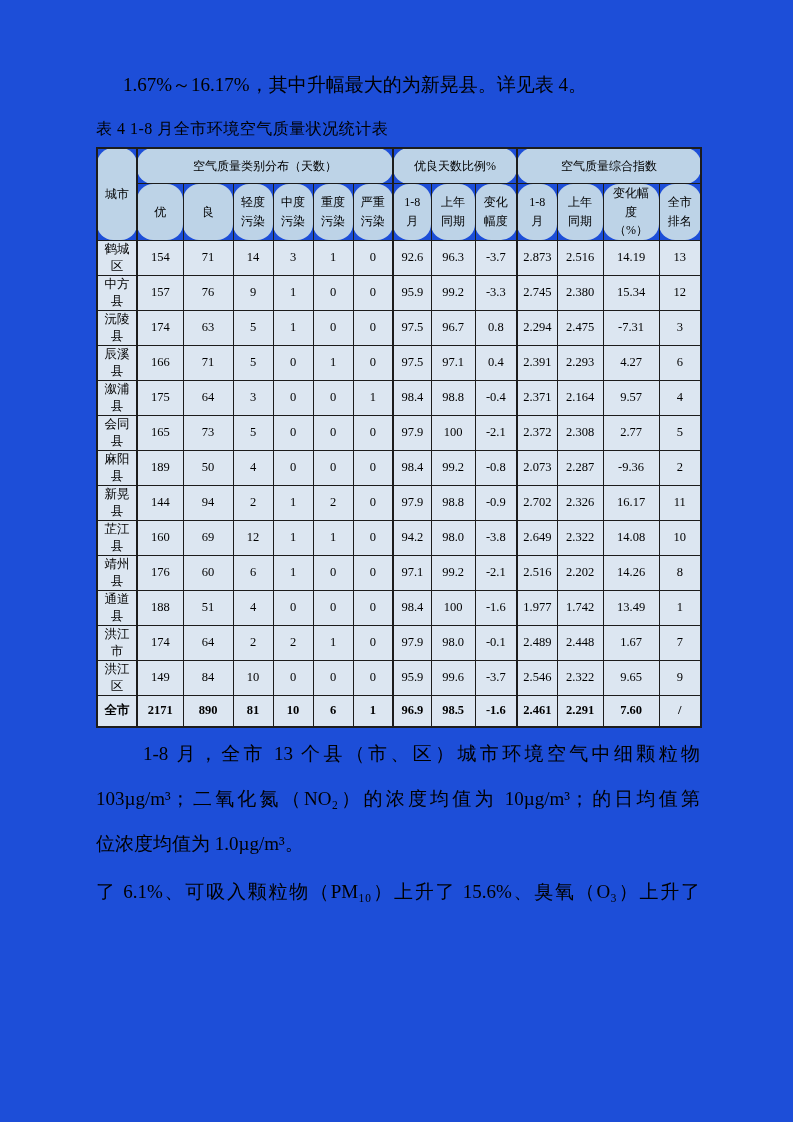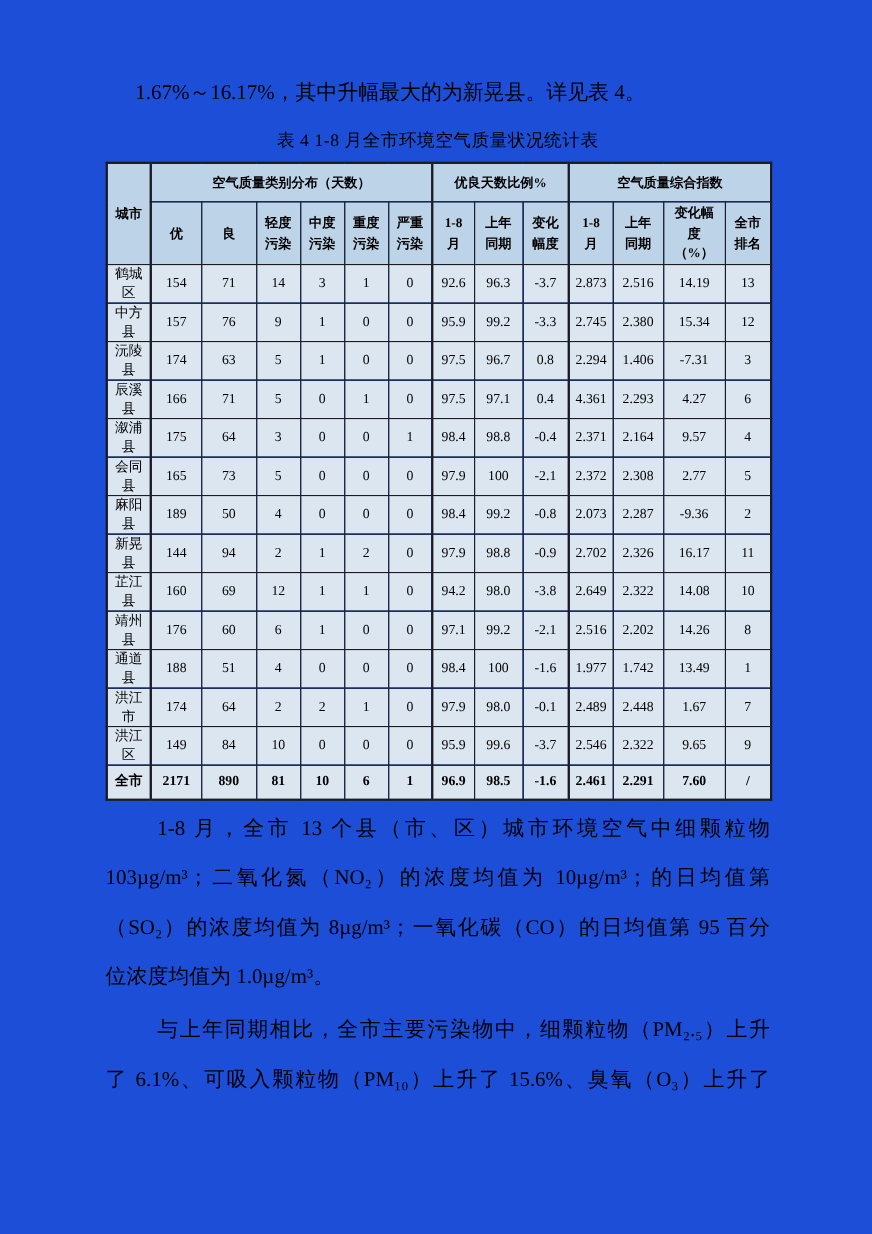--- a/index.html
+++ b/index.html
@@ -13,21 +13,20 @@
     overflow:hidden;
   }
   .content{width:604px;margin-left:96px;}
   .intro{
     margin:0;padding:62px 0 0 27px;
     font-size:19px;line-height:45px;
   }
   .caption{
     margin:8px 0 0 0;
     font-size:16px;line-height:28px;
-    text-align:center;
     letter-spacing:0.5px;
   }
   table.air{
     border-collapse:collapse;
     table-layout:fixed;
     width:604px;
     margin-top:4px;
     font-size:12px;
   }
   table.air{border:2px solid #1c1c1c;}
@@ -35,24 +34,25 @@
     border:1px solid #1c1c1c;
     text-align:center;
     vertical-align:middle;
     padding:0 1px;
     overflow:hidden;
   }
   
   table.air col.grp-edge{border-left:2px solid #1c1c1c;}
   thead th{
     background:#bdd3e7;
-    font-weight:bold;
+    font-weight:normal;
     white-space:pre-line;
     line-height:1.55;
     font-size:12px;
+    border-radius:16px;
   }
   thead tr.grp-row th{height:34px;}
   thead tr.sub-row th{height:44px;}
   tbody th,tbody td{
     background:#dce6f1;
     height:30px;
     font-weight:normal;
     font-size:12.5px;
   }
   tbody tr:last-child th,tbody tr:last-child td{font-weight:bold;}
@@ -176,36 +176,36 @@
             <td>174</td>
             <td>63</td>
             <td>5</td>
             <td>1</td>
             <td>0</td>
             <td>0</td>
             <td>97.5</td>
             <td>96.7</td>
             <td>0.8</td>
             <td>2.294</td>
-            <td>1.406</td>
+            <td>2.475</td>
             <td>-7.31</td>
             <td>3</td>
           </tr>
           <tr>
             <th>辰溪县</th>
             <td>166</td>
             <td>71</td>
             <td>5</td>
             <td>0</td>
             <td>1</td>
             <td>0</td>
             <td>97.5</td>
             <td>97.1</td>
             <td>0.4</td>
-            <td>4.361</td>
+            <td>2.391</td>
             <td>2.293</td>
             <td>4.27</td>
             <td>6</td>
           </tr>
           <tr>
             <th>溆浦县</th>
             <td>175</td>
             <td>64</td>
             <td>3</td>
             <td>0</td>
@@ -363,23 +363,21 @@
             <td>7.60</td>
             <td>/</td>
           </tr>
         </tbody>
     </table>
 
 
     <div class="para">
       <div class="line first">1-8 月，全市 13 个县（市、区）城市环境空气中细颗粒物</div>
       <div class="line">103µg/m³；二氧化氮（NO₂）的浓度均值为 10µg/m³；的日均值第</div>
-      <div class="line">（SO₂）的浓度均值为 8µg/m³；一氧化碳（CO）的日均值第 95 百分</div>
       <div class="line noj">位浓度均值为 1.0µg/m³。</div>
     </div>
 
     <div class="para">
-      <div class="line first">与上年同期相比，全市主要污染物中，细颗粒物（PM₂.₅）上升</div>
       <div class="line">了 6.1%、可吸入颗粒物（PM₁₀）上升了 15.6%、臭氧（O₃）上升了</div>
     </div>
 
   </div>
 </div>
 
 </body></html>

